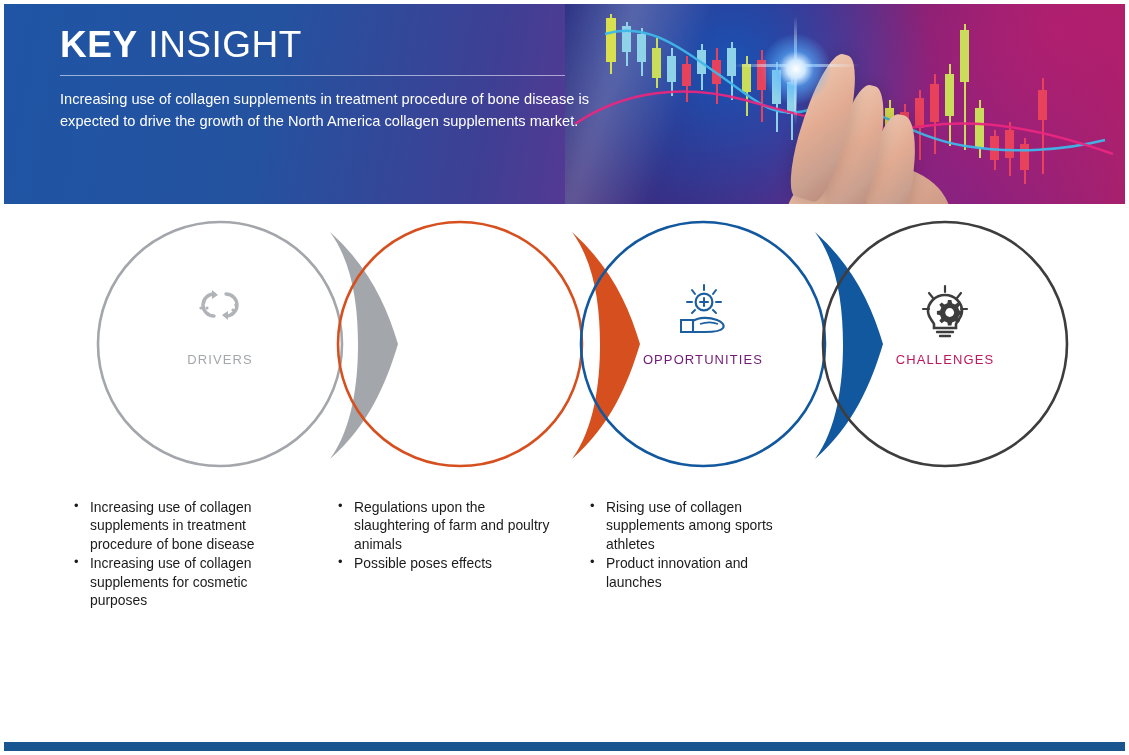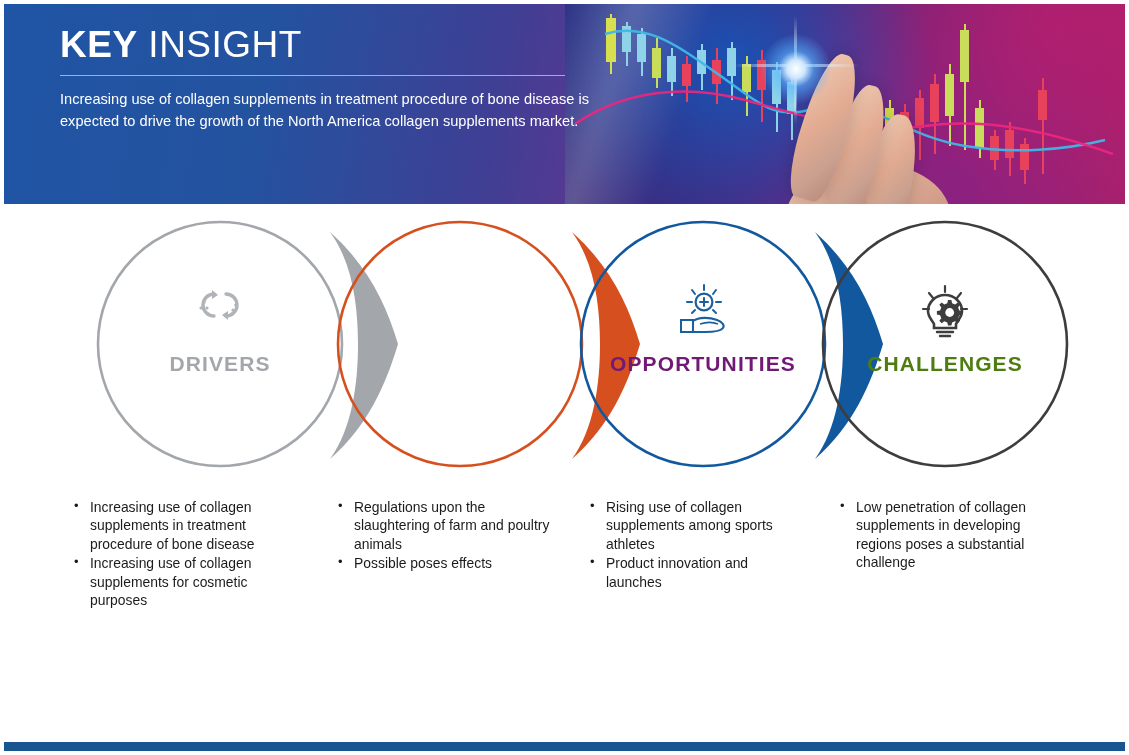--- a/index.html
+++ b/index.html
@@ -91,30 +91,30 @@
   .stage svg{position:absolute;left:0;top:0;}
   .node{
     position:absolute;width:244px;height:244px;text-align:center;
   }
   .node .icon{
     position:absolute;left:50%;top:62px;transform:translateX(-50%);
     width:60px;height:58px;
   }
   .node .label{
     position:absolute;left:0;right:0;top:130px;
-    font-size:21px;font-weight:bold;letter-spacing:1.1px;
+    font-size:13px;font-weight:normal;letter-spacing:1.1px;
   }
   #n0{left:98px;top:18px;}
   #n1{left:338px;top:18px;}
   #n2{left:581px;top:18px;}
   #n3{left:823px;top:18px;}
   #n0 .label{color:#a3a7ab;}
   #n1 .label{color:#d6501f;}
   #n2 .label{color:#701a75;}
-  #n3 .label{color:#4d7c0f;}
+  #n3 .label{color:#be185d;}
 
   
   .cols{position:absolute;left:0;top:498px;width:1129px;height:235px;}
   .col{position:absolute;top:0;}
   .col ul{margin:0;padding:0;list-style:none;}
   .col li{
     position:relative;padding-left:18px;
     font-size:13.9px;line-height:1.33;color:#1b1b1b;margin-bottom:1px;
   }
   .col li::before{
@@ -330,19 +330,18 @@
       </ul>
     </div>
     <div class="col" id="c2">
       <ul>
         <li>Rising use of collagen supplements among sports athletes</li>
         <li>Product innovation and launches</li>
       </ul>
     </div>
     <div class="col" id="c3">
       <ul>
-        <li>Low penetration of collagen supplements in developing regions poses a substantial challenge</li>
       </ul>
     </div>
   </div>
 
   <div class="footer-bar"></div>
 </div>
 
 </body></html>

